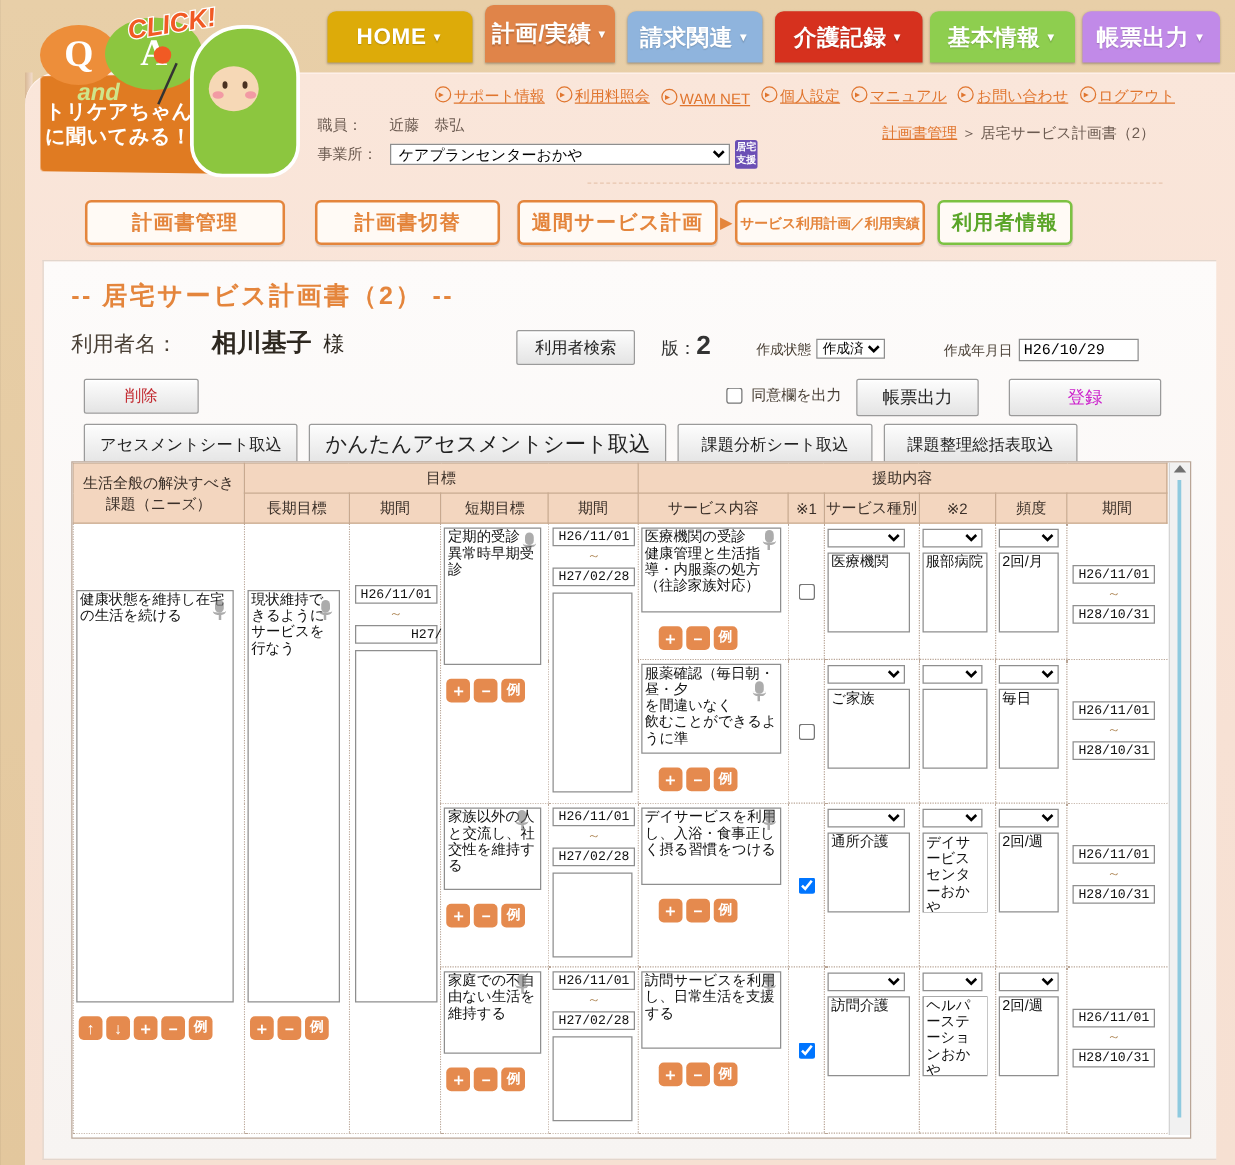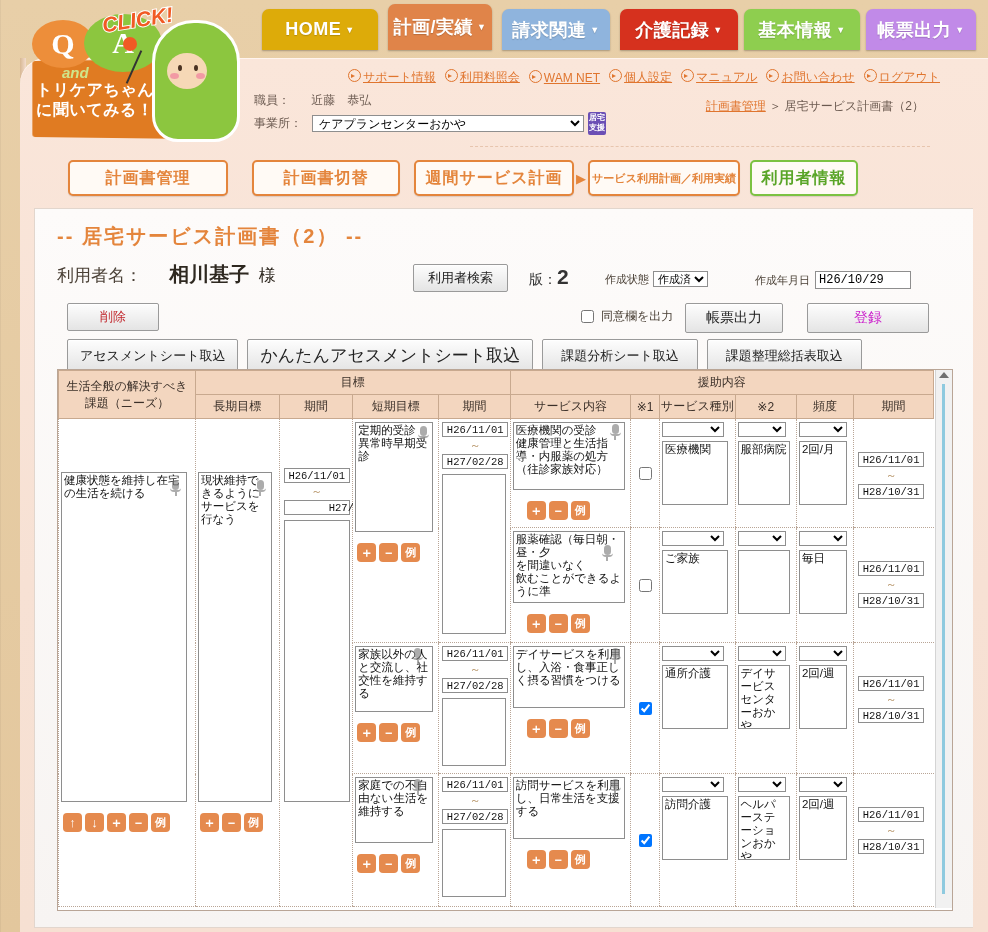--- a/index.html
+++ b/index.html
@@ -53,39 +53,39 @@
   .logo .click{
     position:absolute;left:88px;top:6px;color:#f15a24;font-weight:bold;
     font-size:21px;font-style:italic;transform:rotate(-9deg);
     -webkit-text-stroke:2px #fff;paint-order:stroke fill;
   }
   .logo .plate{
     position:absolute;left:16px;top:58px;width:160px;height:78px;
     background:#e07b22;border-radius:3px;
     transform:perspective(200px) rotateY(-4deg);
   }
-  .logo .and{position:absolute;left:48px;top:62px;color:#cfe58a;font-size:15px;
+  .logo .and{position:absolute;left:48px;top:62px;color:#cfe58a;font-size:19px;
     font-style:italic;font-weight:bold;z-index:3;}
   .logo .ptxt{position:absolute;left:22px;top:78px;width:150px;color:#fff;
     font-weight:bold;font-size:16px;line-height:20px;z-index:3;letter-spacing:.5px;}
   .logo .mascot{
     position:absolute;left:138px;top:18px;width:82px;height:116px;
     background:#8cc63f;border-radius:42px 42px 26px 26px;
     border:3px solid #fff;
   }
   .logo .face{position:absolute;left:12px;top:30px;width:40px;height:36px;
     background:#f6d8b6;border-radius:50%;}
   .logo .eye{position:absolute;width:4px;height:6px;background:#4a3222;border-radius:50%;top:12px;}
   .logo .cheek{position:absolute;width:9px;height:6px;background:#f29aa4;border-radius:50%;top:20px;}
   .logo .wand{position:absolute;left:-22px;top:26px;width:2px;height:36px;background:#333;transform:rotate(24deg);}
   .logo .spark{position:absolute;left:-32px;top:14px;width:14px;height:14px;background:#f15a24;border-radius:50%;}
 
   
   .utilbar{position:absolute;left:300px;top:68px;width:640px;height:18px;z-index:32;
-    display:flex;justify-content:flex-end;gap:9px;align-items:center;}
+    display:flex;justify-content:flex-end;gap:9px;align-items:flex-end;}
   .ulink{color:#e0752e;font-size:12px;text-decoration:underline;cursor:pointer;white-space:nowrap;}
   .ulink .ico{
     display:inline-block;width:11px;height:11px;border:1px solid #e0752e;border-radius:50%;
     margin-right:2px;position:relative;vertical-align:-1px;
   }
   .ulink .ico:after{content:"";position:absolute;left:2px;top:4px;
     border-left:4px solid #e0752e;border-top:2px solid transparent;border-bottom:2px solid transparent;}
 
   .staffrow{position:absolute;left:254px;top:92px;font-size:12px;color:#6b5a50;z-index:32;}
   .staffrow .lbl{display:inline-block;width:54px;}

